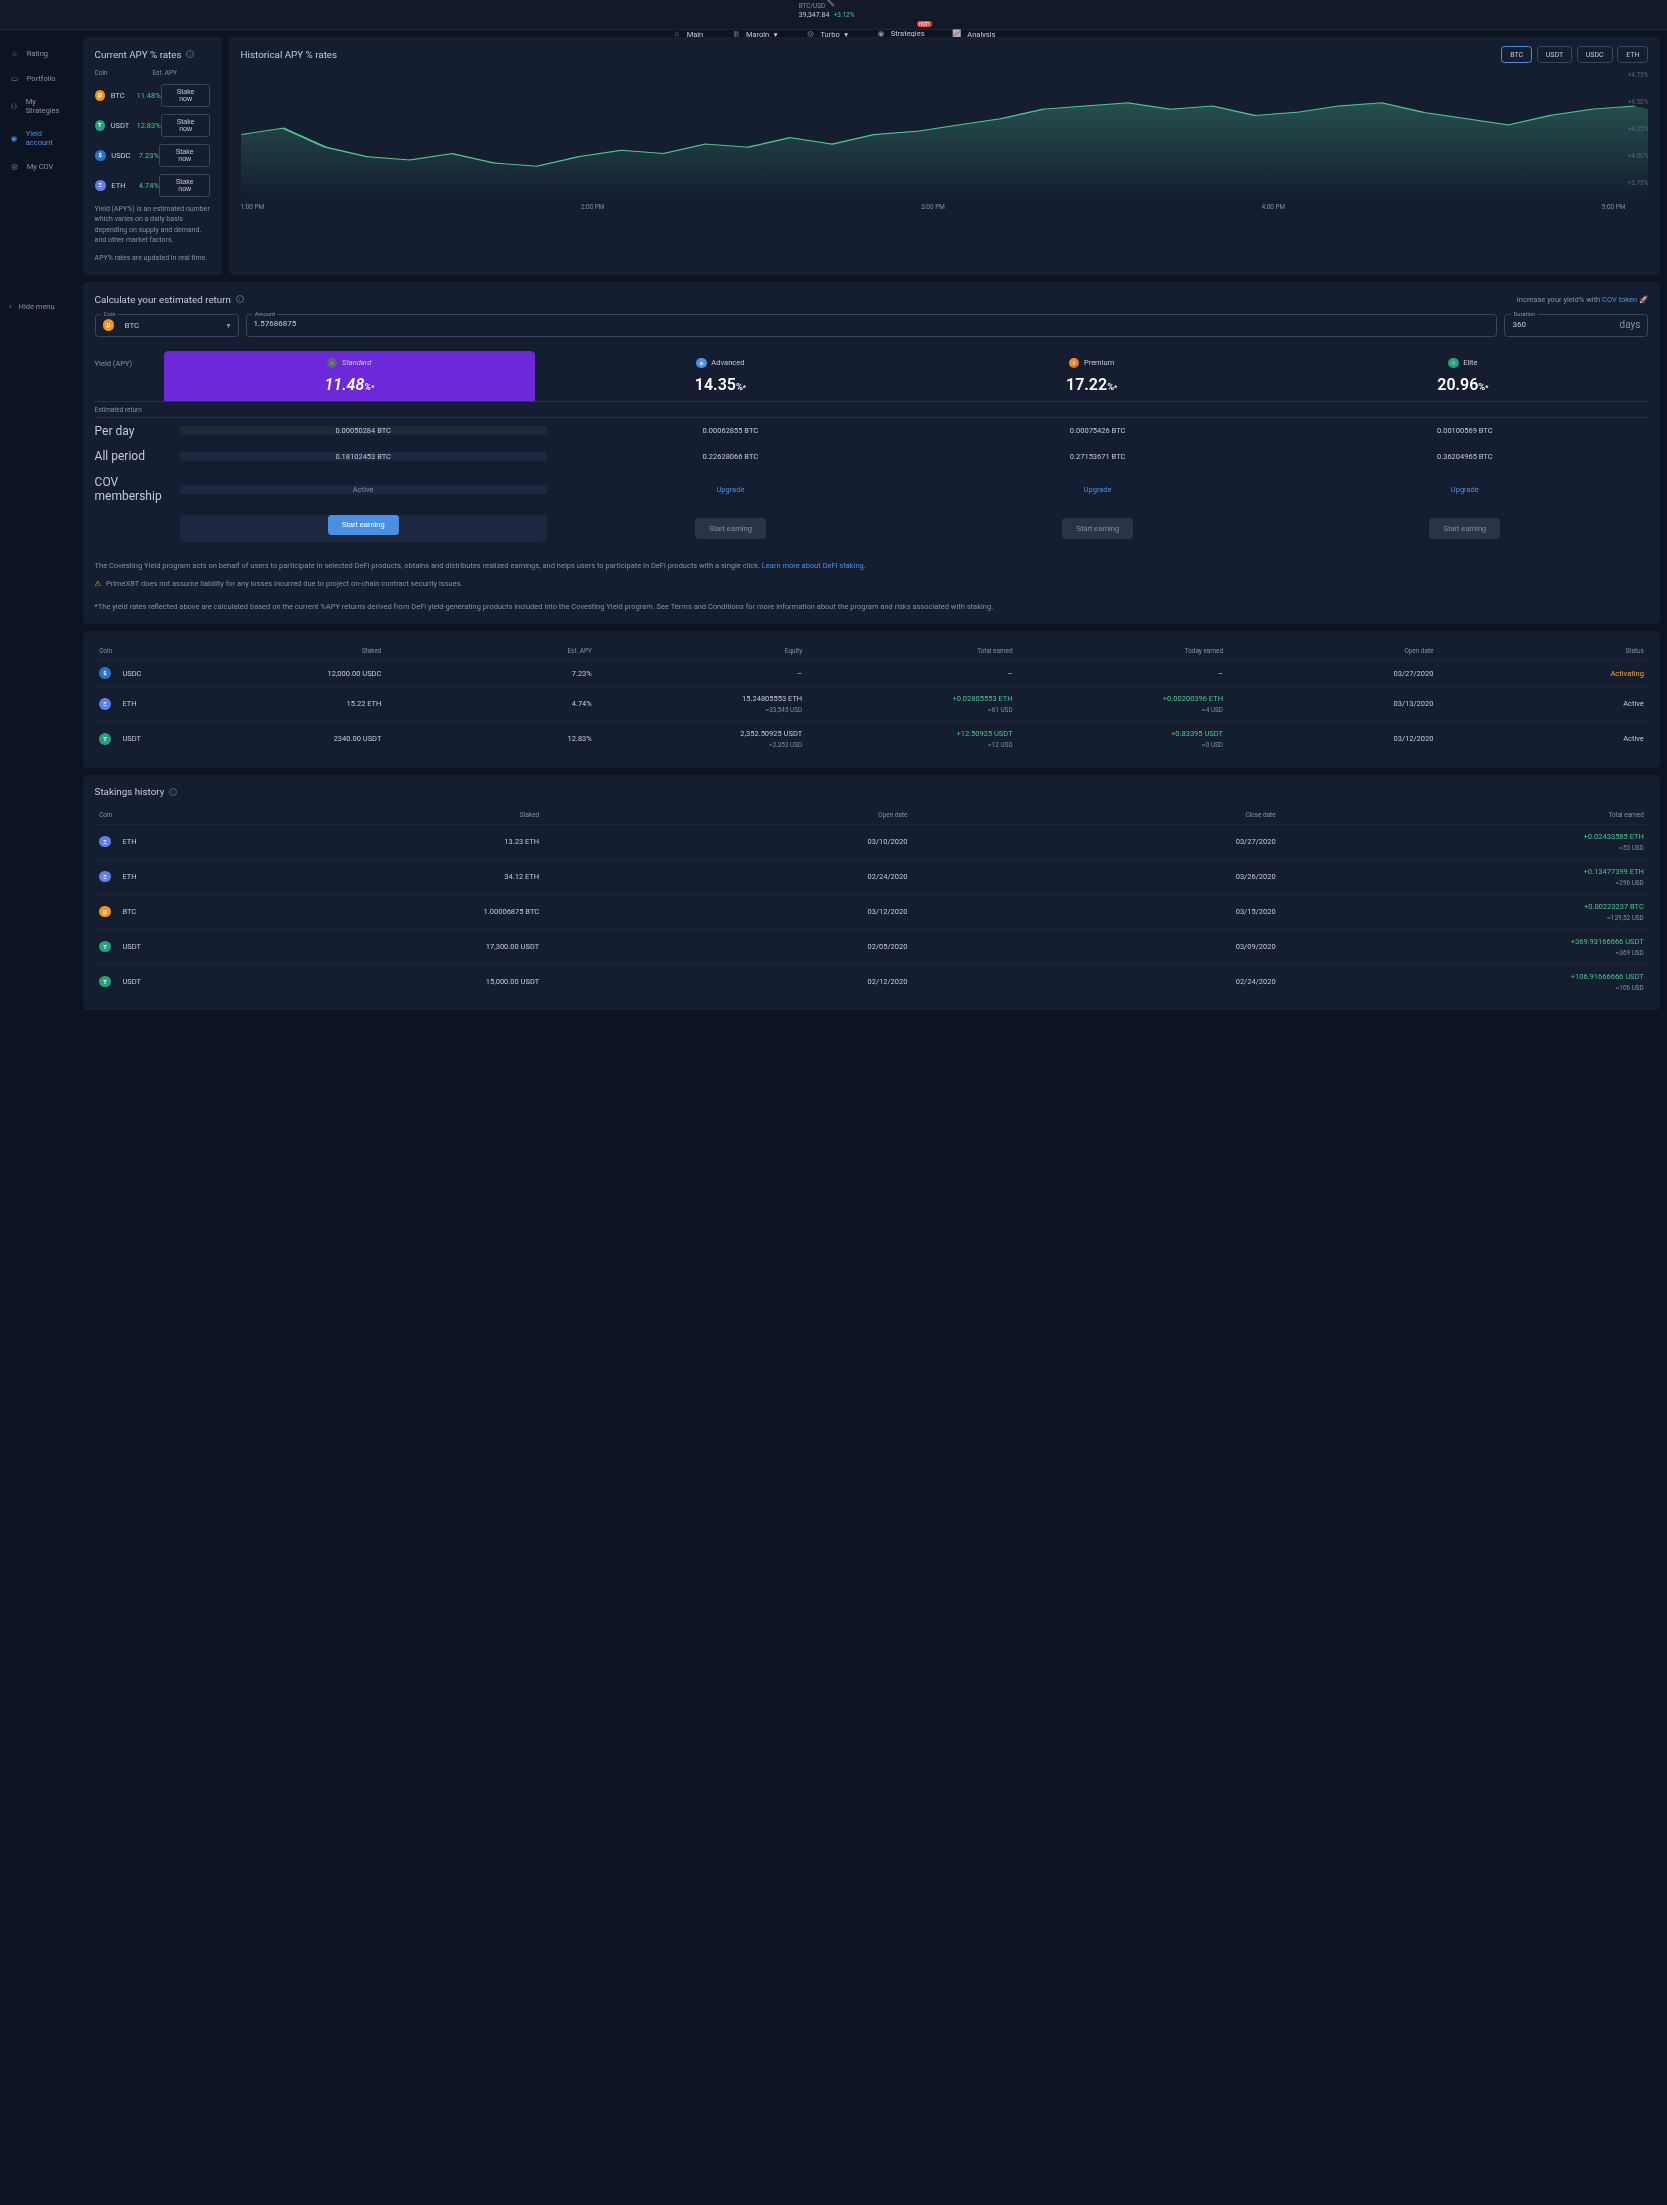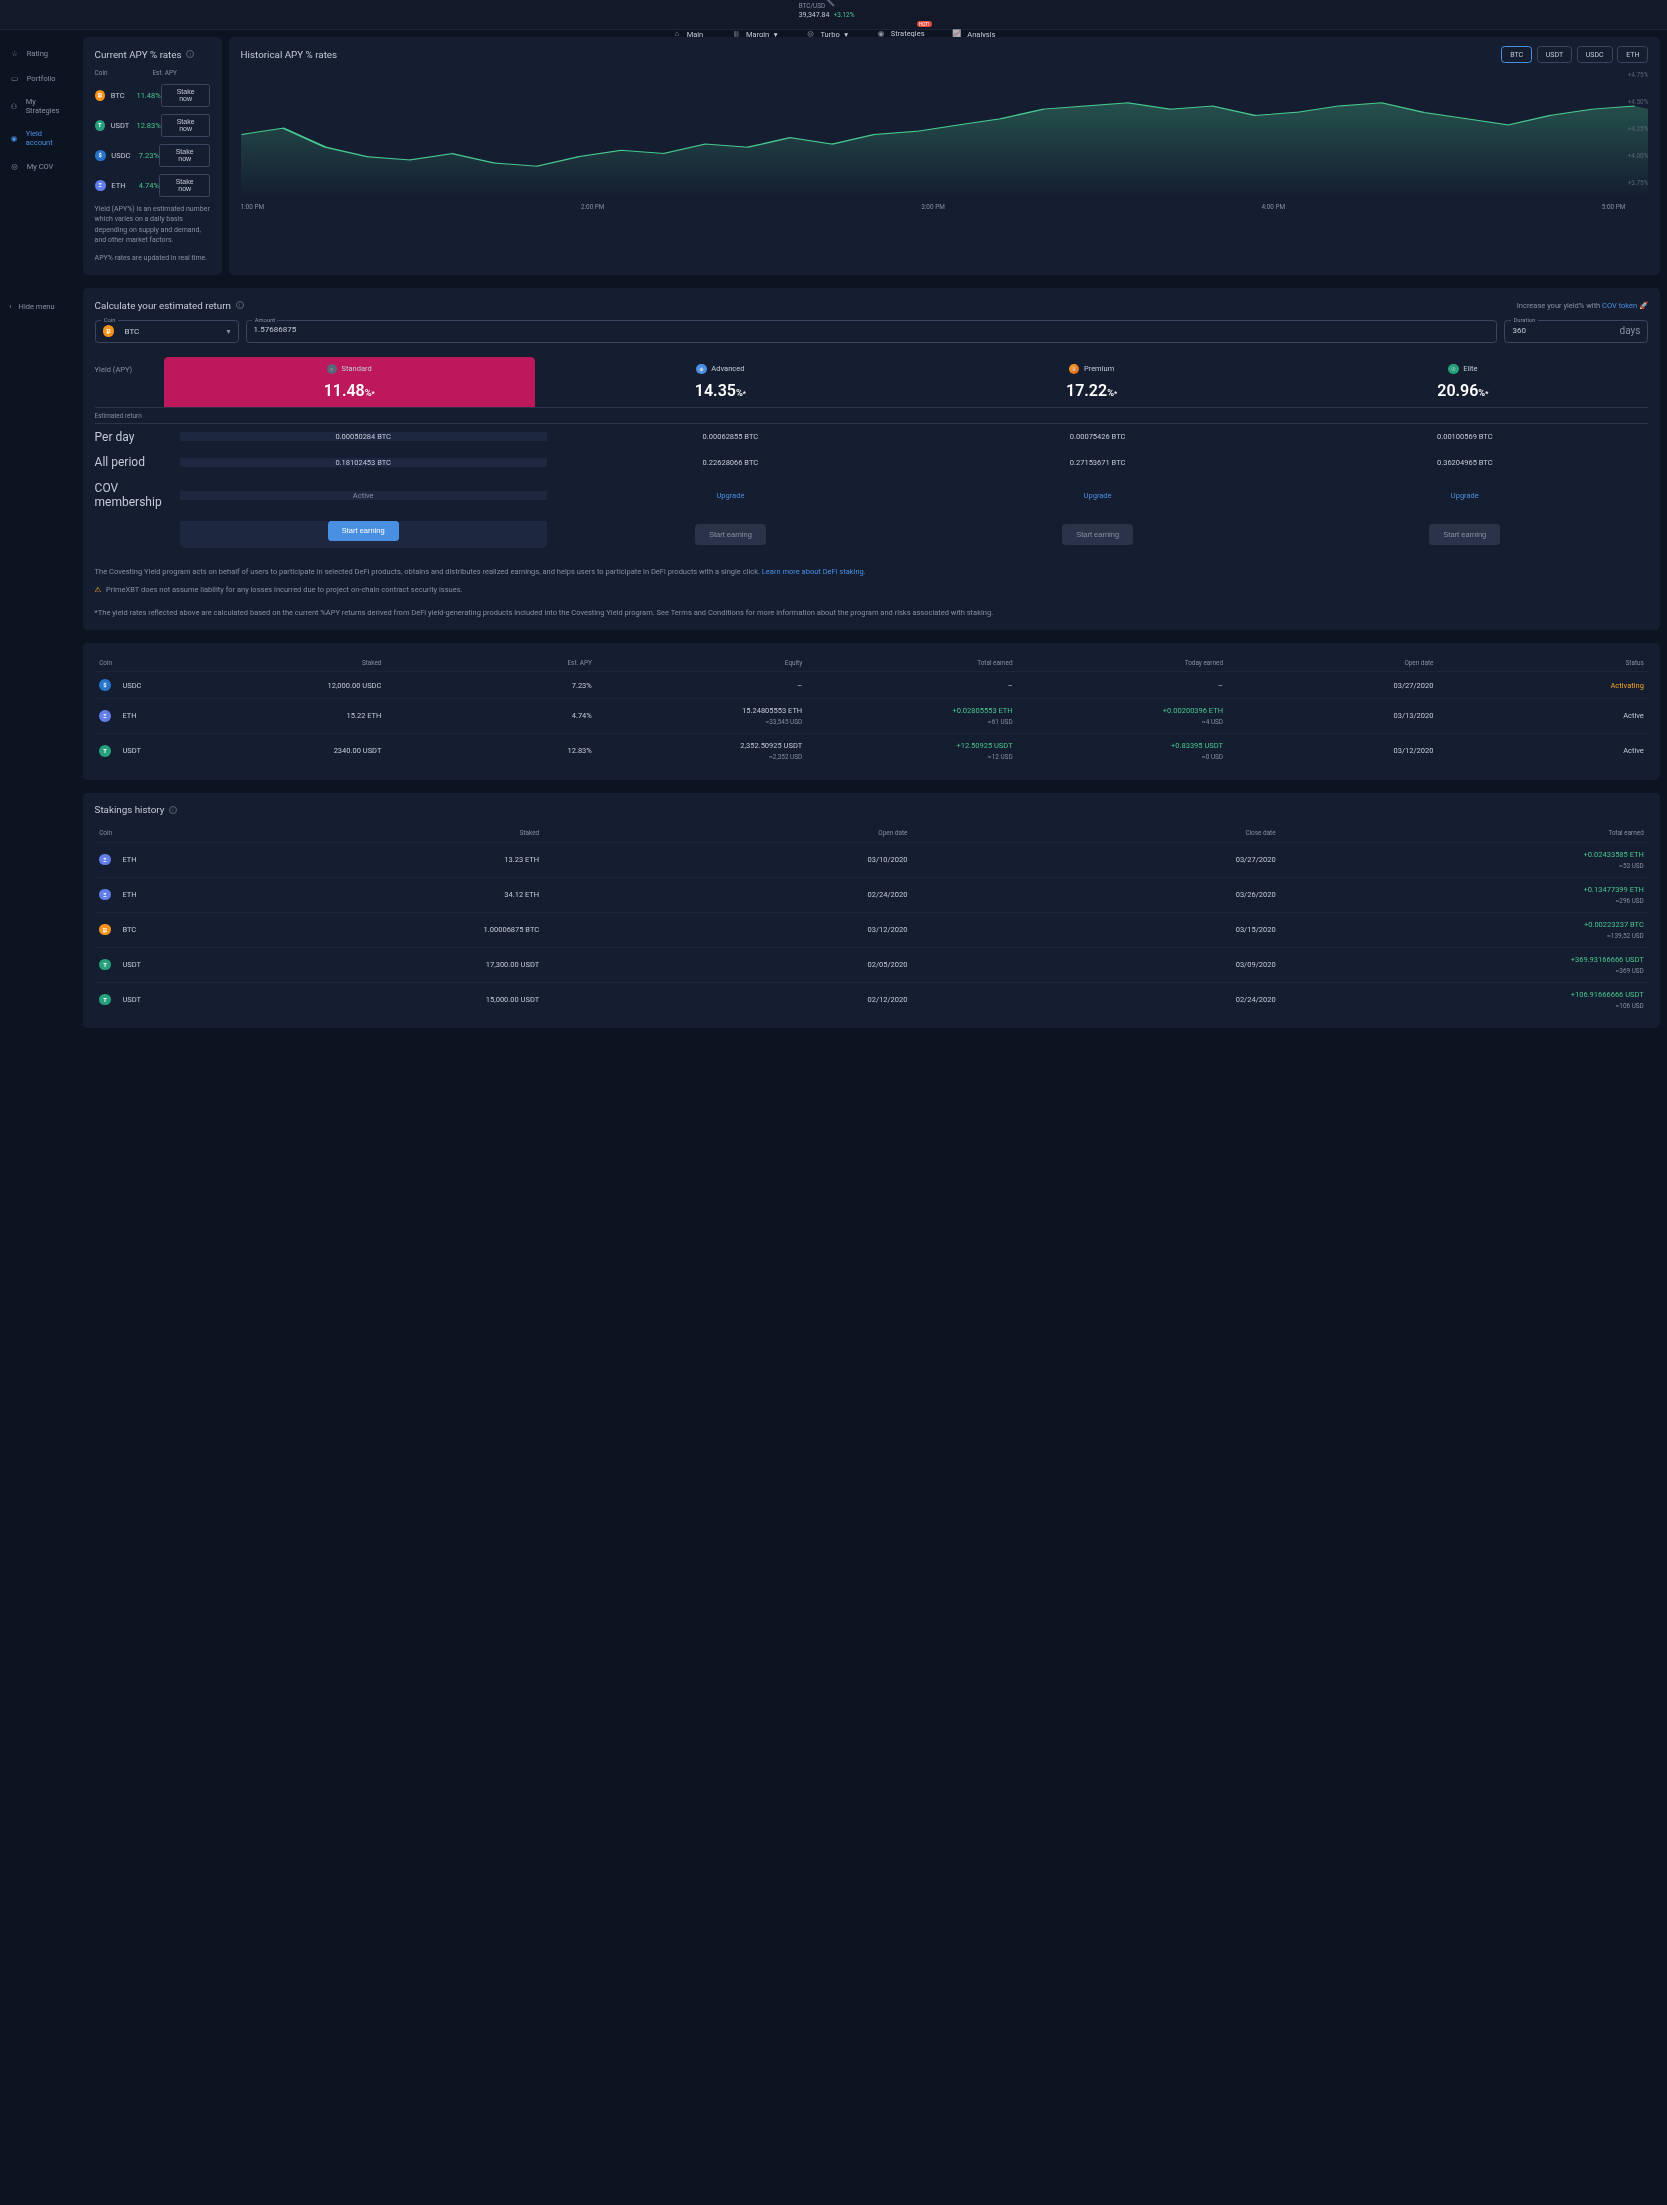--- a/index.html
+++ b/index.html
@@ -16,21 +16,21 @@
 .nav-icon { width: 10.4px; height: 10.4px; opacity: 0.7; display: flex; align-items: center; justify-content: center; }
 .hot-badge { position: absolute; top: 2.3px; right: 4.6px; background: #e74c3c; color: #fff; font-size: 4.6px; padding: 0.6px 2.3px; border-radius: 3.5px; }
 .hamburger { margin-left: auto; cursor: pointer; display: flex; flex-direction: column; gap: 2.3px; }
 .hamburger span { width: 10.4px; height: 1.2px; background: #8790a3; display: block; }
 .layout { display: flex; }
 .sidebar { width: 76px; background: #0d1421; padding: 11.6px 0; }
 .side-item { display: flex; align-items: center; gap: 7px; padding: 7px 9.3px; color: #8790a3; cursor: pointer; font-size: 7.5px; }
 .side-item.active { color: #4a90e2; }
 .side-icon { width: 10.4px; height: 10.4px; display: flex; align-items: center; justify-content: center; }
 .hide-menu { display: flex; align-items: center; gap: 7px; padding: 7px 9.3px; color: #8790a3; cursor: pointer; margin-top: 116px; }
-.content { flex: 1; padding: 7px; display: flex; flex-direction: column; gap: 13px; }
+.content { flex: 1; padding: 7px; display: flex; flex-direction: column; gap: 7px; }
 .row { display: flex; gap: 7px; }
 .card { background: #151d30; border-radius: 4.6px; padding: 11.6px; }
 .card-title { font-size: 9.8px; color: #c4cad6; margin-bottom: 9.3px; display: flex; align-items: center; gap: 4.6px; }
 .info-icon { width: 8px; height: 8px; border: 0.6px solid #5b6578; border-radius: 50%; display: inline-flex; align-items: center; justify-content: center; font-size: 5.2px; color: #5b6578; }
 .apy-card { width: 139px; flex-shrink: 0; }
 .apy-header { display: flex; justify-content: space-between; font-size: 6.4px; color: #8790a3; margin-bottom: 7px; }
 .apy-row { display: flex; align-items: center; margin-bottom: 7px; }
 .coin-icon { width: 11.6px; height: 11.6px; border-radius: 50%; margin-right: 5.8px; display: flex; align-items: center; justify-content: center; font-size: 5.8px; font-weight: bold; }
 .coin-btc { background: #f7931a; color: #fff; }
 .coin-usdt { background: #26a17b; color: #fff; }
@@ -58,21 +58,21 @@
 .field.coin-field { flex: 0 0 144px; }
 .field.amount-field { flex: 1; }
 .field.duration-field { flex: 0 0 144px; }
 .field-label { font-size: 5.8px; color: #8790a3; position: absolute; top: -4px; left: 5.8px; background: #151d30; padding: 0 2.3px; }
 .field-value { font-size: 8px; color: #c4cad6; display: flex; align-items: center; gap: 4.6px; }
 .chevron { margin-left: auto; color: #8790a3; }
 .field-suffix { margin-left: auto; color: #8790a3; font-size: 10px; }
 .tiers { display: flex; border-bottom: 0.6px solid #2a3347; }
 .tier-label-col { width: 69px; padding: 8px 0; font-size: 7.5px; color: #8790a3; }
 .tier { flex: 1; text-align: center; padding: 7px; }
-.tier.highlighted { background: #be185d; border-radius: 4.6px 4.6px 0 0; }
+.tier.highlighted { background: #6d28d9; border-radius: 4.6px 4.6px 0 0; font-style: italic; }
 .tier-name { display: flex; align-items: center; justify-content: center; gap: 4.6px; font-size: 7.5px; color: #c4cad6; }
 .tier-icon { width: 10.4px; height: 10.4px; border-radius: 50%; display: inline-flex; align-items: center; justify-content: center; font-size: 5.8px; }
 .tier-icon.std { background: #5b6578; }
 .tier-icon.adv { background: #4a90e2; }
 .tier-icon.prem { background: linear-gradient(135deg,#f5a623,#e8621a); }
 .tier-icon.elite { background: #26a17b; }
 .apy-big { font-size: 16px; font-weight: 600; color: #fff; margin-top: 7px; }
 .apy-big .pct { font-size: 9.3px; }
 .apy-big .star { font-size: 7px; }
 .est-label { font-size: 6.4px; color: #8790a3; padding: 3.5px 0; border-bottom: 0.6px solid #2a3347; margin-bottom: 0; }

